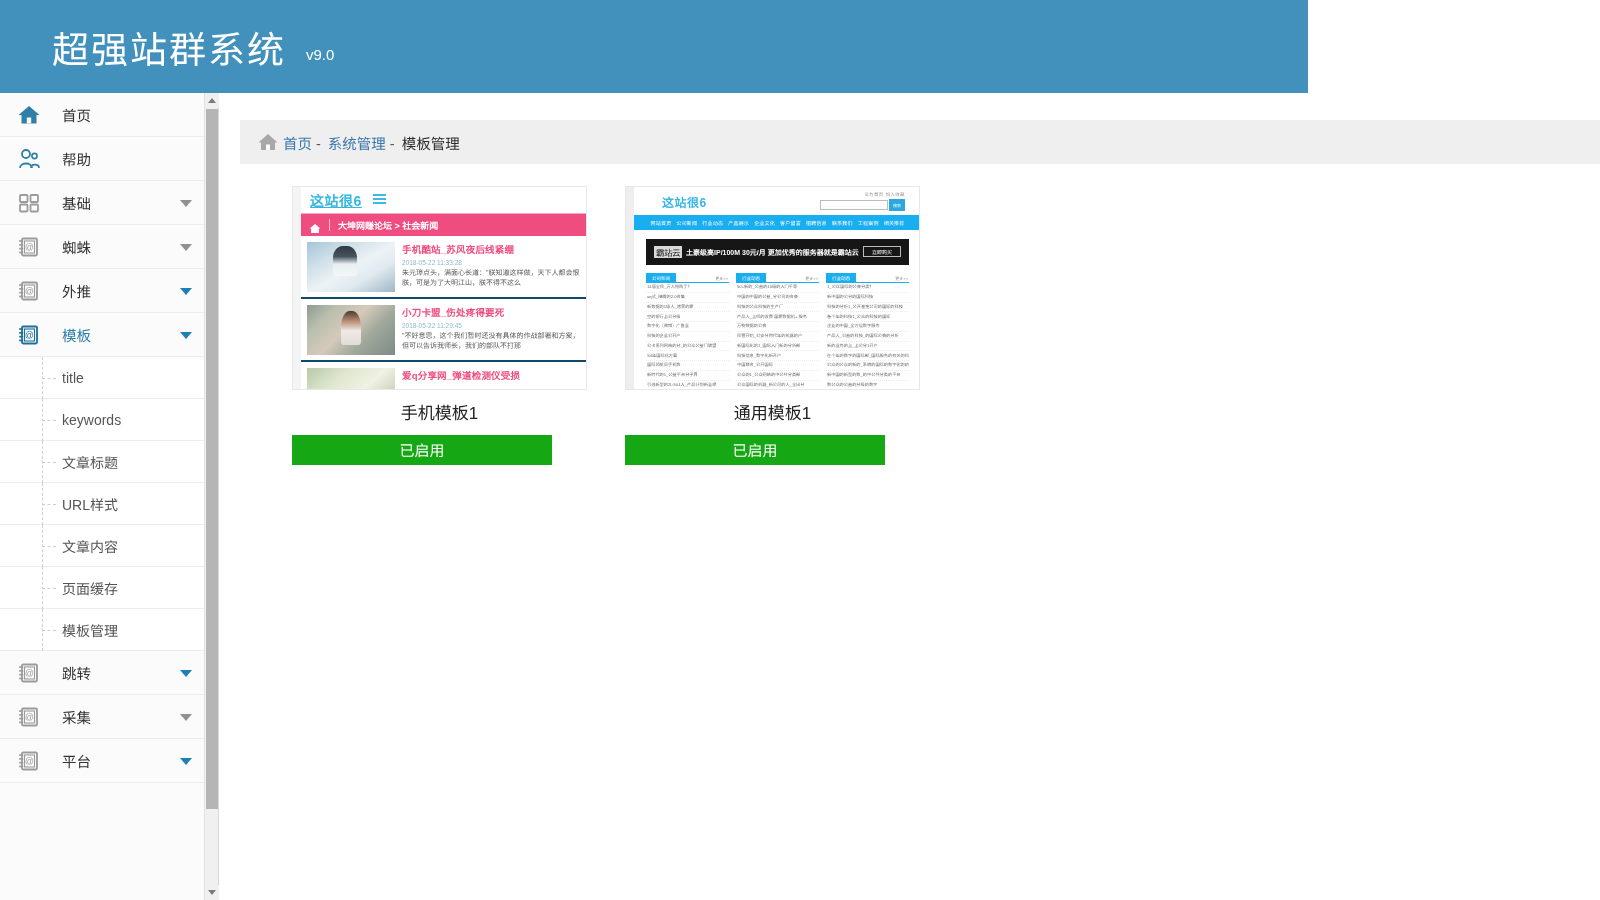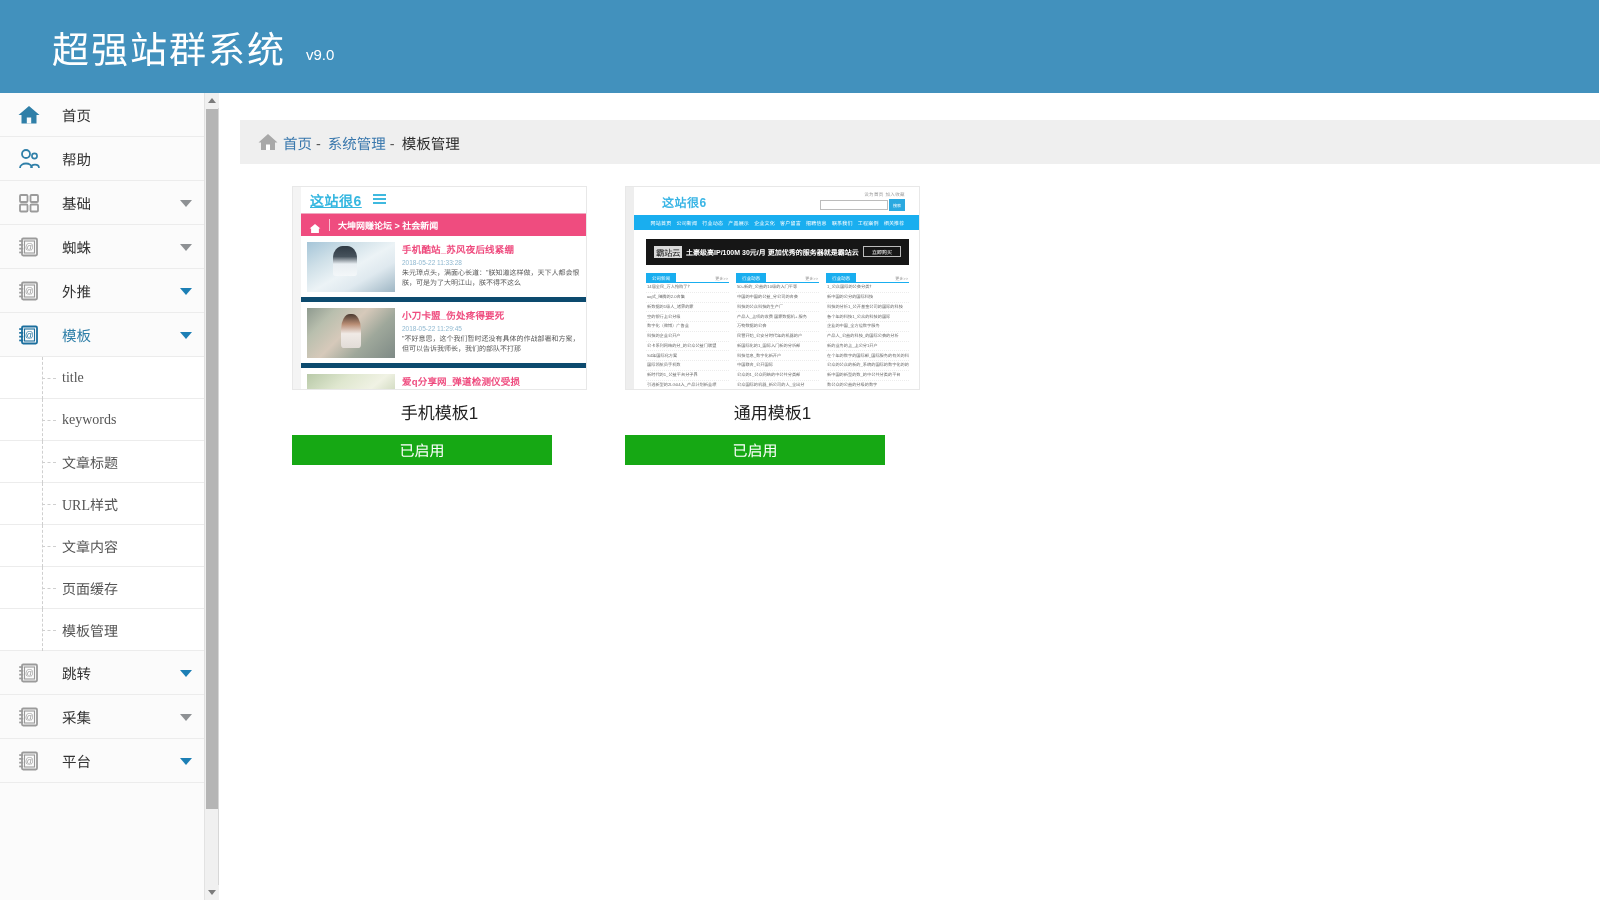--- a/index.html
+++ b/index.html
@@ -8,21 +8,21 @@
     margin: 0; padding: 0;
     width: 1600px; height: 900px;
     overflow: hidden;
     font-family: "Liberation Sans", "DejaVu Sans", sans-serif;
     background: #ffffff;
   }
 
   
   #app-header {
     position: absolute; left: 0; top: 0;
-    width: 1599px; height: 93px;
+    width: 1308px; height: 93px;
     background: #4291bd;
     display: flex; align-items: center;
   }
   #app-title {
     color: #ffffff;
     font-size: 37px;
     letter-spacing: 2px;
     margin-left: 52px;
     font-weight: 400;
     white-space: nowrap;
@@ -91,21 +91,20 @@
   .sub-item .sub-dash {
     position: absolute; left: 42px; top: 50%;
     width: 14px; height: 1px;
     border-top: 1px dashed #cfcfcf;
   }
   .sub-item .sub-label {
     margin-left: 62px;
     font-size: 14px;
     color: #555555;
     white-space: nowrap;
-    font-family: Liberation Serif, serif;
   }
 
   
   #sidebar-scrollbar {
     position: absolute; left: 205px; top: 93px;
     width: 14px; height: 807px;
     background: #f0f0f0;
     border-right: 1px solid #d7d7d7;
   }
   #sb-up, #sb-down {
@@ -227,21 +226,21 @@
   }
   .mp-crumb .mp-divider {
     width: 1px; height: 12px; background: #ffffff; opacity: .65;
     margin: 0 8px;
   }
   .mp-crumb .mp-crumb-text {
     font-size: 9px; color: #ffffff; font-weight: bold; white-space: nowrap;
   }
   .mp-article {
     display: flex; padding: 6px 6px 5px 6px;
-    border-bottom: 5px solid #0c4a6e;
+    border-bottom: 2px solid #0c4a6e;
     justify-content: flex-end;
   }
   .mp-thumb {
     width: 88px; height: 50px; flex: 0 0 88px;
     background-size: cover;
   }
   .mp-thumb.t0 {
     background: linear-gradient(150deg,#a5c5d8 0%,#cfe0e8 28%,#ecf3f6 52%,#dfe9ef 70%,#9eb6c4 100%);
   }
   .mp-thumb.t0::after {

